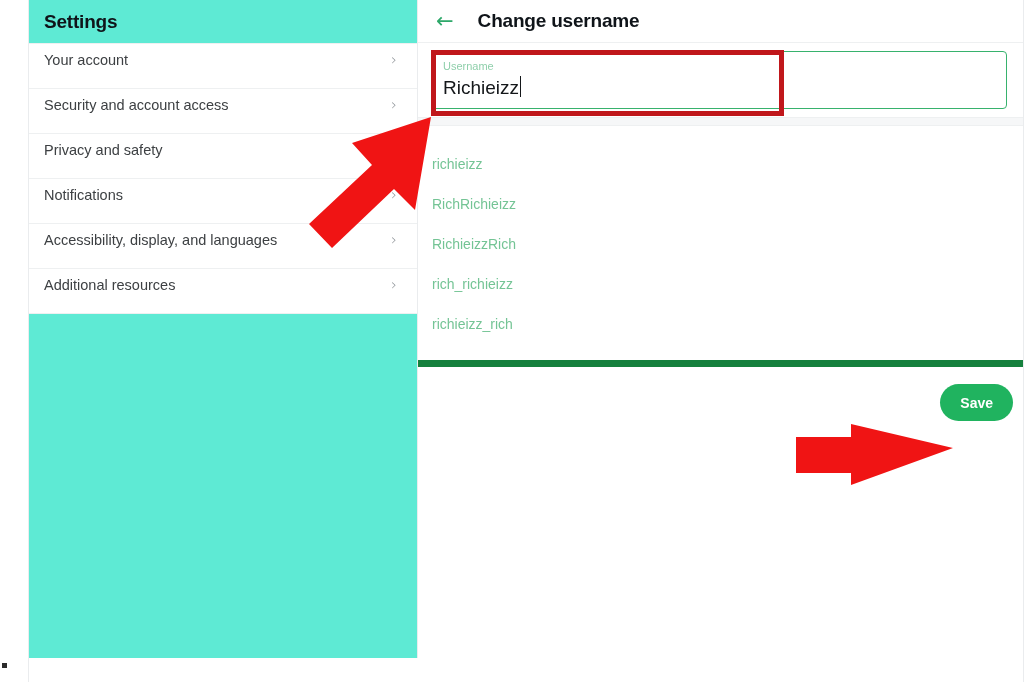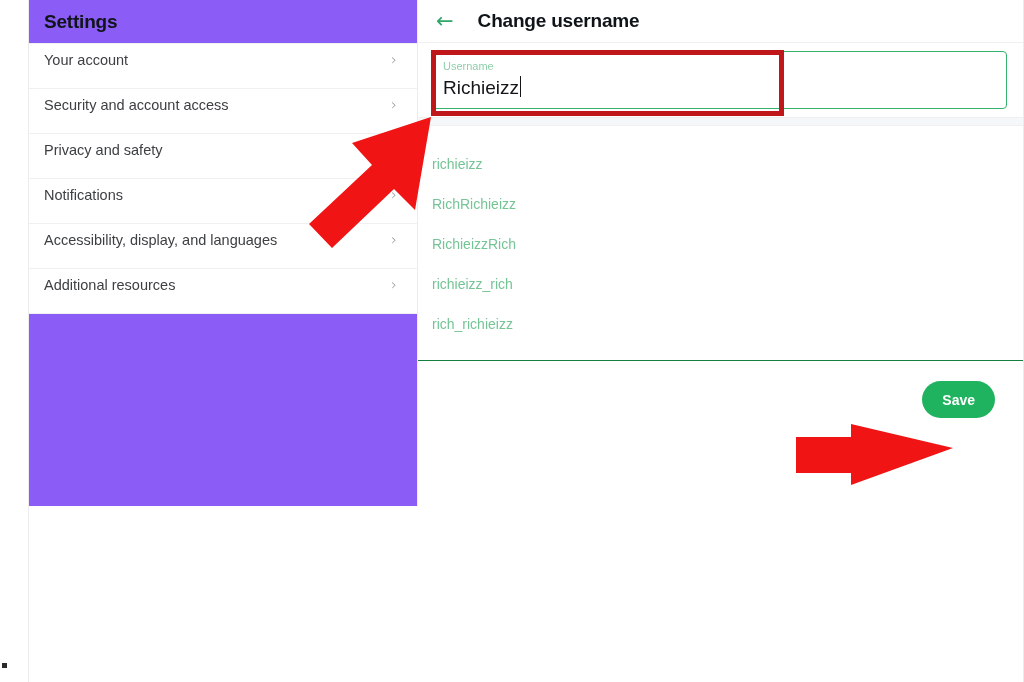--- a/index.html
+++ b/index.html
@@ -38,24 +38,24 @@
     top: 663px;
     width: 5px;
     height: 5px;
     background: #2b2b2b;
   }
 
   
   .sidebar {
     width: 389px;
     flex: 0 0 389px;
-    height: 506px;
+    height: 658px;
     box-sizing: border-box;
     border-right: 1px solid #eaecee;
-    background: #8b5cf6;
+    background: #5eead4;
   }
   .settings-header {
     height: 44px;
     display: flex;
     align-items: center;
     padding: 0 0 0 15px;
     box-sizing: border-box;
     border-bottom: 1px solid #eef0f1;
   }
   .settings-title {
@@ -192,26 +192,26 @@
     display: flex;
     align-items: center;
     padding-left: 14px;
     box-sizing: border-box;
     font-size: 14px;
     color: #74c495;
     cursor: pointer;
   }
 
   .save-bar {
-    border-top: 1px solid #15803d;
+    border-top: 7px solid #15803d;
     height: 78px;
     display: flex;
     align-items: center;
     justify-content: flex-end;
-    padding-right: 28px;
+    padding-right: 10px;
     box-sizing: border-box;
     background: #fff;
   }
   .save-button {
     background: #20b35f;
     color: #ffffff;
     font-size: 14px;
     font-weight: bold;
     border: none;
     border-radius: 19px;
@@ -307,22 +307,22 @@
       </div>
     </div>
 
     <div class="band"></div>
 
 
     <div class="suggestion-list">
       <div class="suggestion-item">richieizz</div>
       <div class="suggestion-item">RichRichieizz</div>
       <div class="suggestion-item">RichieizzRich</div>
+      <div class="suggestion-item">rich_richieizz</div>
       <div class="suggestion-item">richieizz_rich</div>
-      <div class="suggestion-item">rich_richieizz</div>
     </div>
 
     <div class="save-bar">
       <button class="save-button">Save</button>
     </div>
 
   </div>
 </div>
 
 <div class="overlay">

